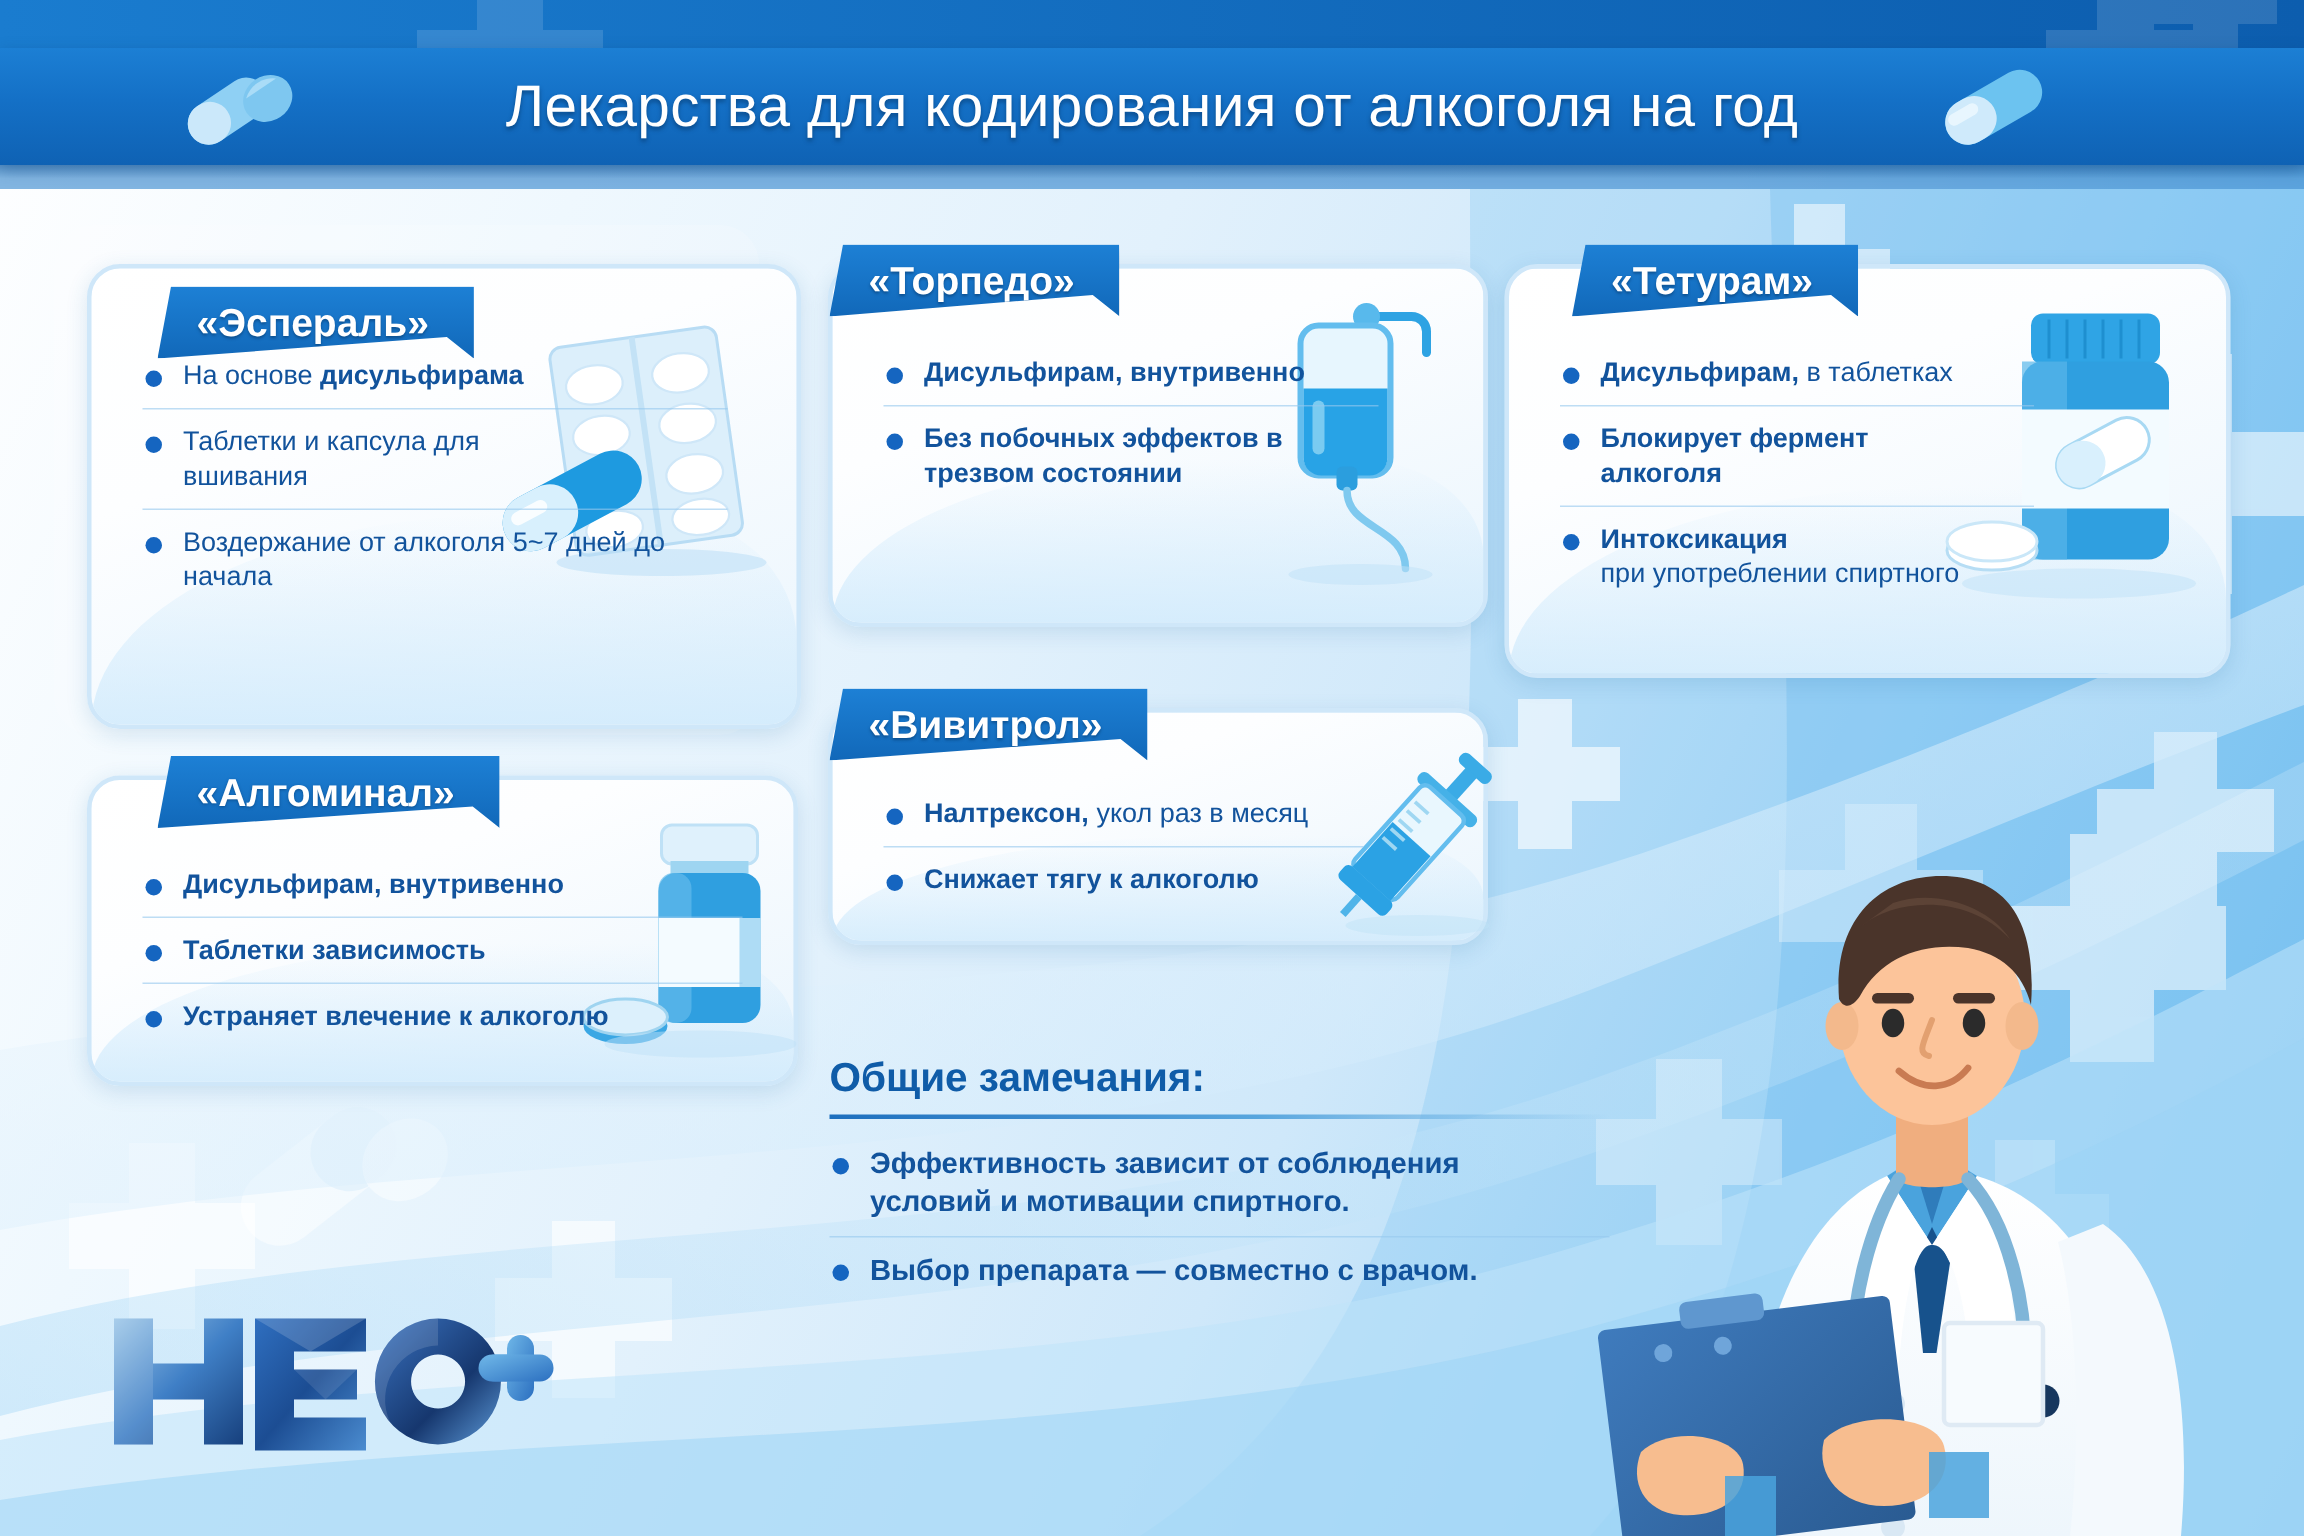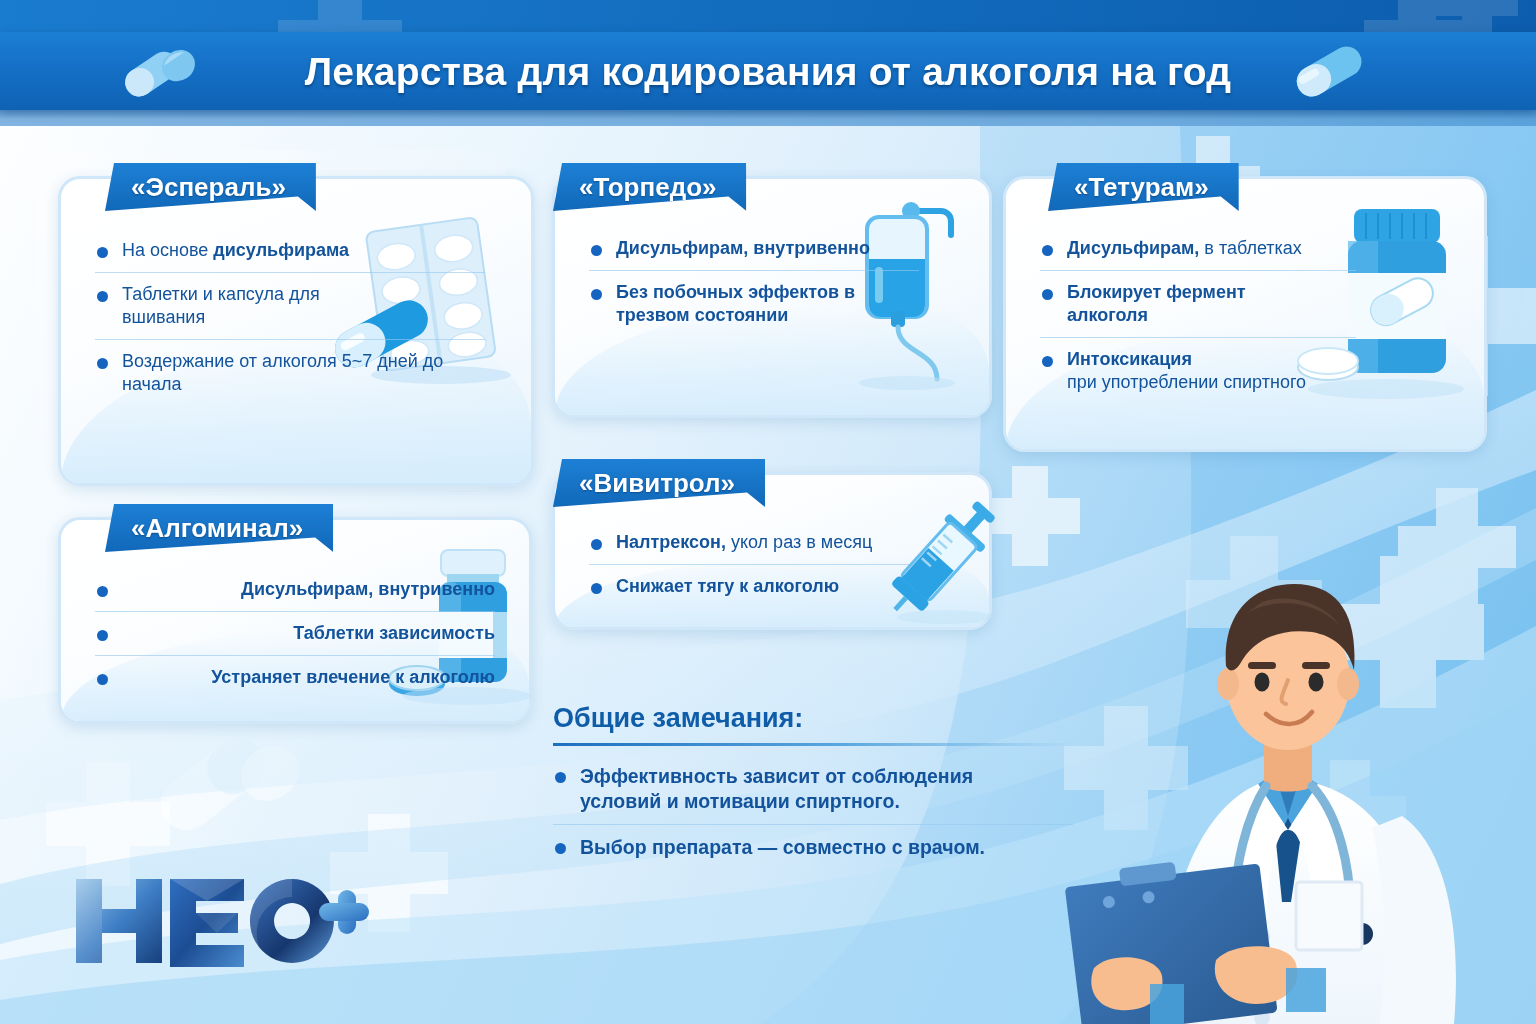--- a/index.html
+++ b/index.html
@@ -22,21 +22,21 @@
     background:linear-gradient(180deg,#1c7fd4 0%,#1470c6 45%,#0f62b4 100%);
     box-shadow:0 3px 10px rgba(8,60,115,.35);
   }
   #titlebar::after{
     content:"";position:absolute;left:0;right:0;bottom:-9px;height:9px;
     background:linear-gradient(180deg,rgba(9,80,150,.35),rgba(9,80,150,0));
   }
   #title-text{
     position:absolute;left:0;top:0;width:1536px;height:80px;
     display:flex;align-items:center;justify-content:center;
-    color:#ffffff;font-size:39px;font-weight:bold;letter-spacing:.2px;
+    color:#ffffff;font-size:39px;font-weight:normal;letter-spacing:.2px;
     text-shadow:0 2px 3px rgba(3,45,90,.55);
     white-space:nowrap;
   }
 
   
   .card{
     position:absolute;border-radius:22px;
     background:linear-gradient(160deg,#ffffff 0%,#fdfeff 35%,#eaf5fd 100%);
     border:3px solid #cfe7f9;
     box-shadow:0 4px 14px rgba(40,110,170,.16);
@@ -214,21 +214,21 @@
         </g>
       </g>
       <g transform="rotate(-28 52 118)">
         <rect x="2" y="100" width="100" height="38" rx="19" fill="#1e9ae0"></rect>
         <rect x="2" y="100" width="52" height="38" rx="19" fill="#d8f0fd"></rect>
         <rect x="10" y="108" width="26" height="9" rx="4.5" fill="#ffffff" opacity=".85"></rect>
       </g>
       <ellipse cx="112" cy="160" rx="70" ry="9" fill="#bcdff5" opacity=".55"></ellipse>
     </svg>
 
-    <div class="ribbon" style="left:44px;">«Эспераль»</div>
+    <div class="ribbon" style="left:44px;margin-top:28px;">«Эспераль»</div>
 
     <ul class="bullets" style="left:34px;top:60px;width:390px;">
       <li><span class="reg">На основе </span><b>дисульфирама</b></li>
       <li><span style="display:inline-block;max-width:200px">Таблетки и капсула для вшивания</span></li>
       <li><span>Воздержание от алкоголя 5~7 дней до начала</span></li>
     </ul>
   </div>
 
   <div class="card" style="left:552px;top:176px;width:434px;height:236px;">
     <div class="card-inner">
@@ -314,21 +314,21 @@
     </svg>
 
     <div class="ribbon" style="left:-2px;">«Вивитрол»</div>
 
     <ul class="bullets" style="left:34px;top:56px;width:320px;">
       <li><b>Налтрексон,</b><span class="reg"> укол раз в месяц</span></li>
       <li><b>Снижает тягу к алкоголю</b></li>
     </ul>
   </div>
 
-  <div class="card" style="left:58px;top:517px;width:468px;height:201px;text-align:right;">
+  <div class="card" style="left:58px;top:517px;width:468px;height:201px;">
     <div class="card-inner">
         <div class="card-wave"></div>
       </div>
     <svg class="art" style="left:320px;top:24px;width:150px;height:170px;" viewBox="0 0 150 170">
       <rect x="60" y="6" width="64" height="26" rx="7" fill="#dff1fc" stroke="#bfe1f6" stroke-width="2"></rect>
       <rect x="66" y="30" width="52" height="10" fill="#9ed5f1"></rect>
       <rect x="58" y="38" width="68" height="100" rx="12" fill="#2f9fe0"></rect>
       <rect x="58" y="38" width="22" height="100" rx="10" fill="#62bbeb" opacity=".7"></rect>
       <rect x="58" y="68" width="68" height="46" fill="#f4fbff"></rect>
       <rect x="112" y="68" width="14" height="46" fill="#7fc8ee" opacity=".6"></rect>

